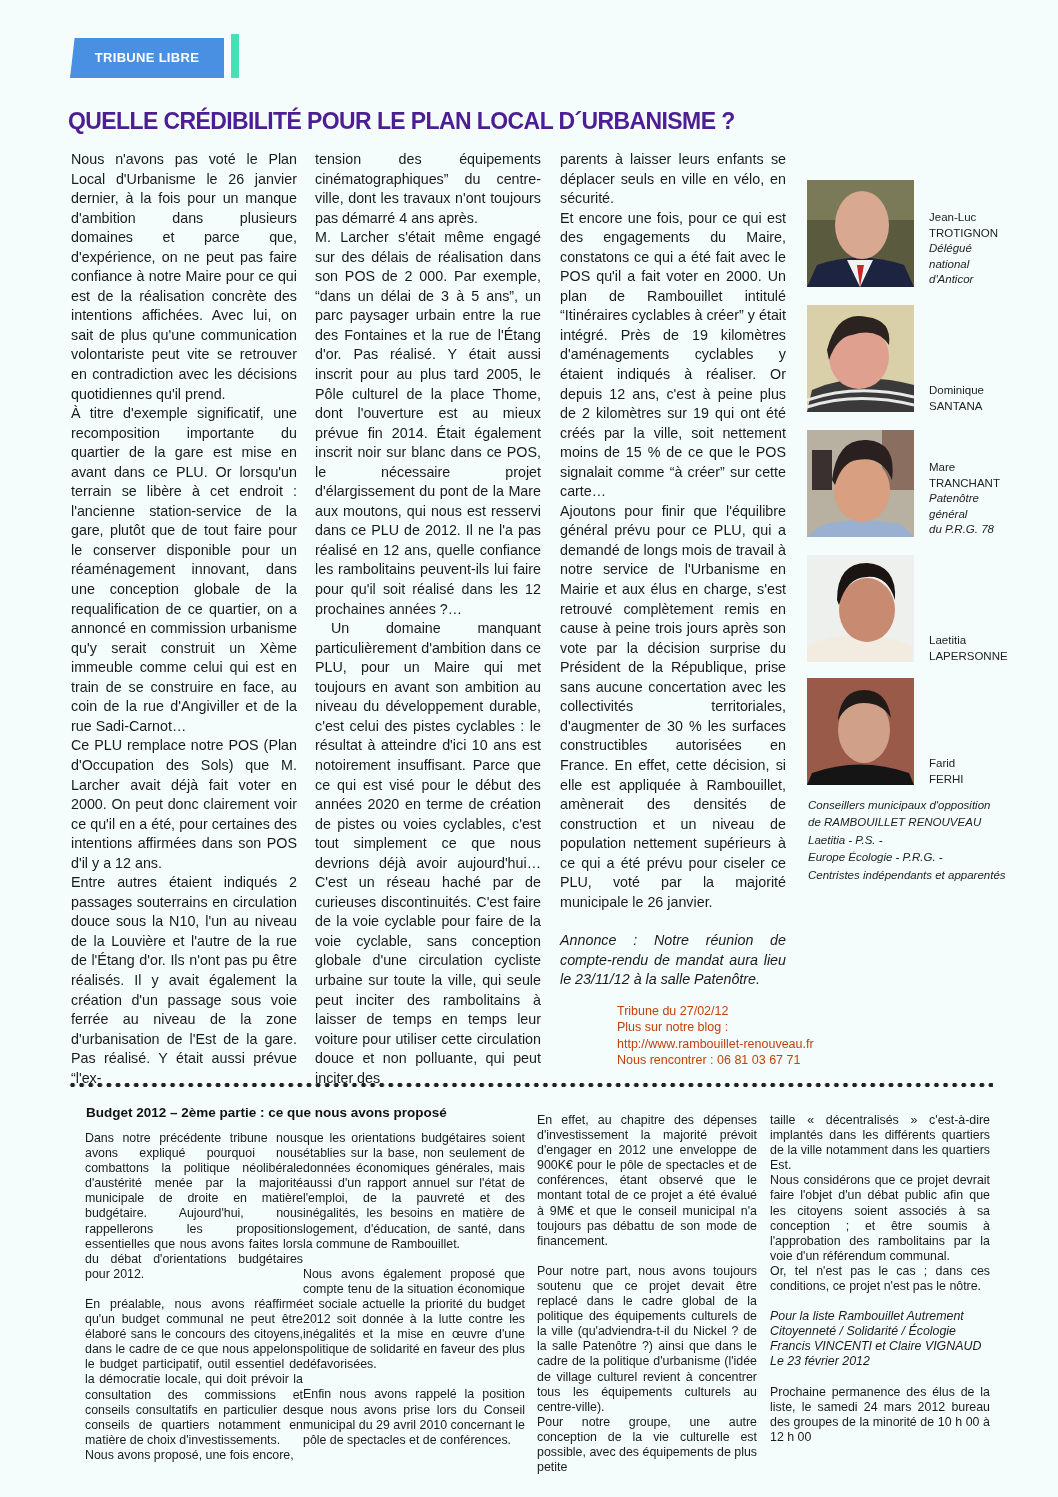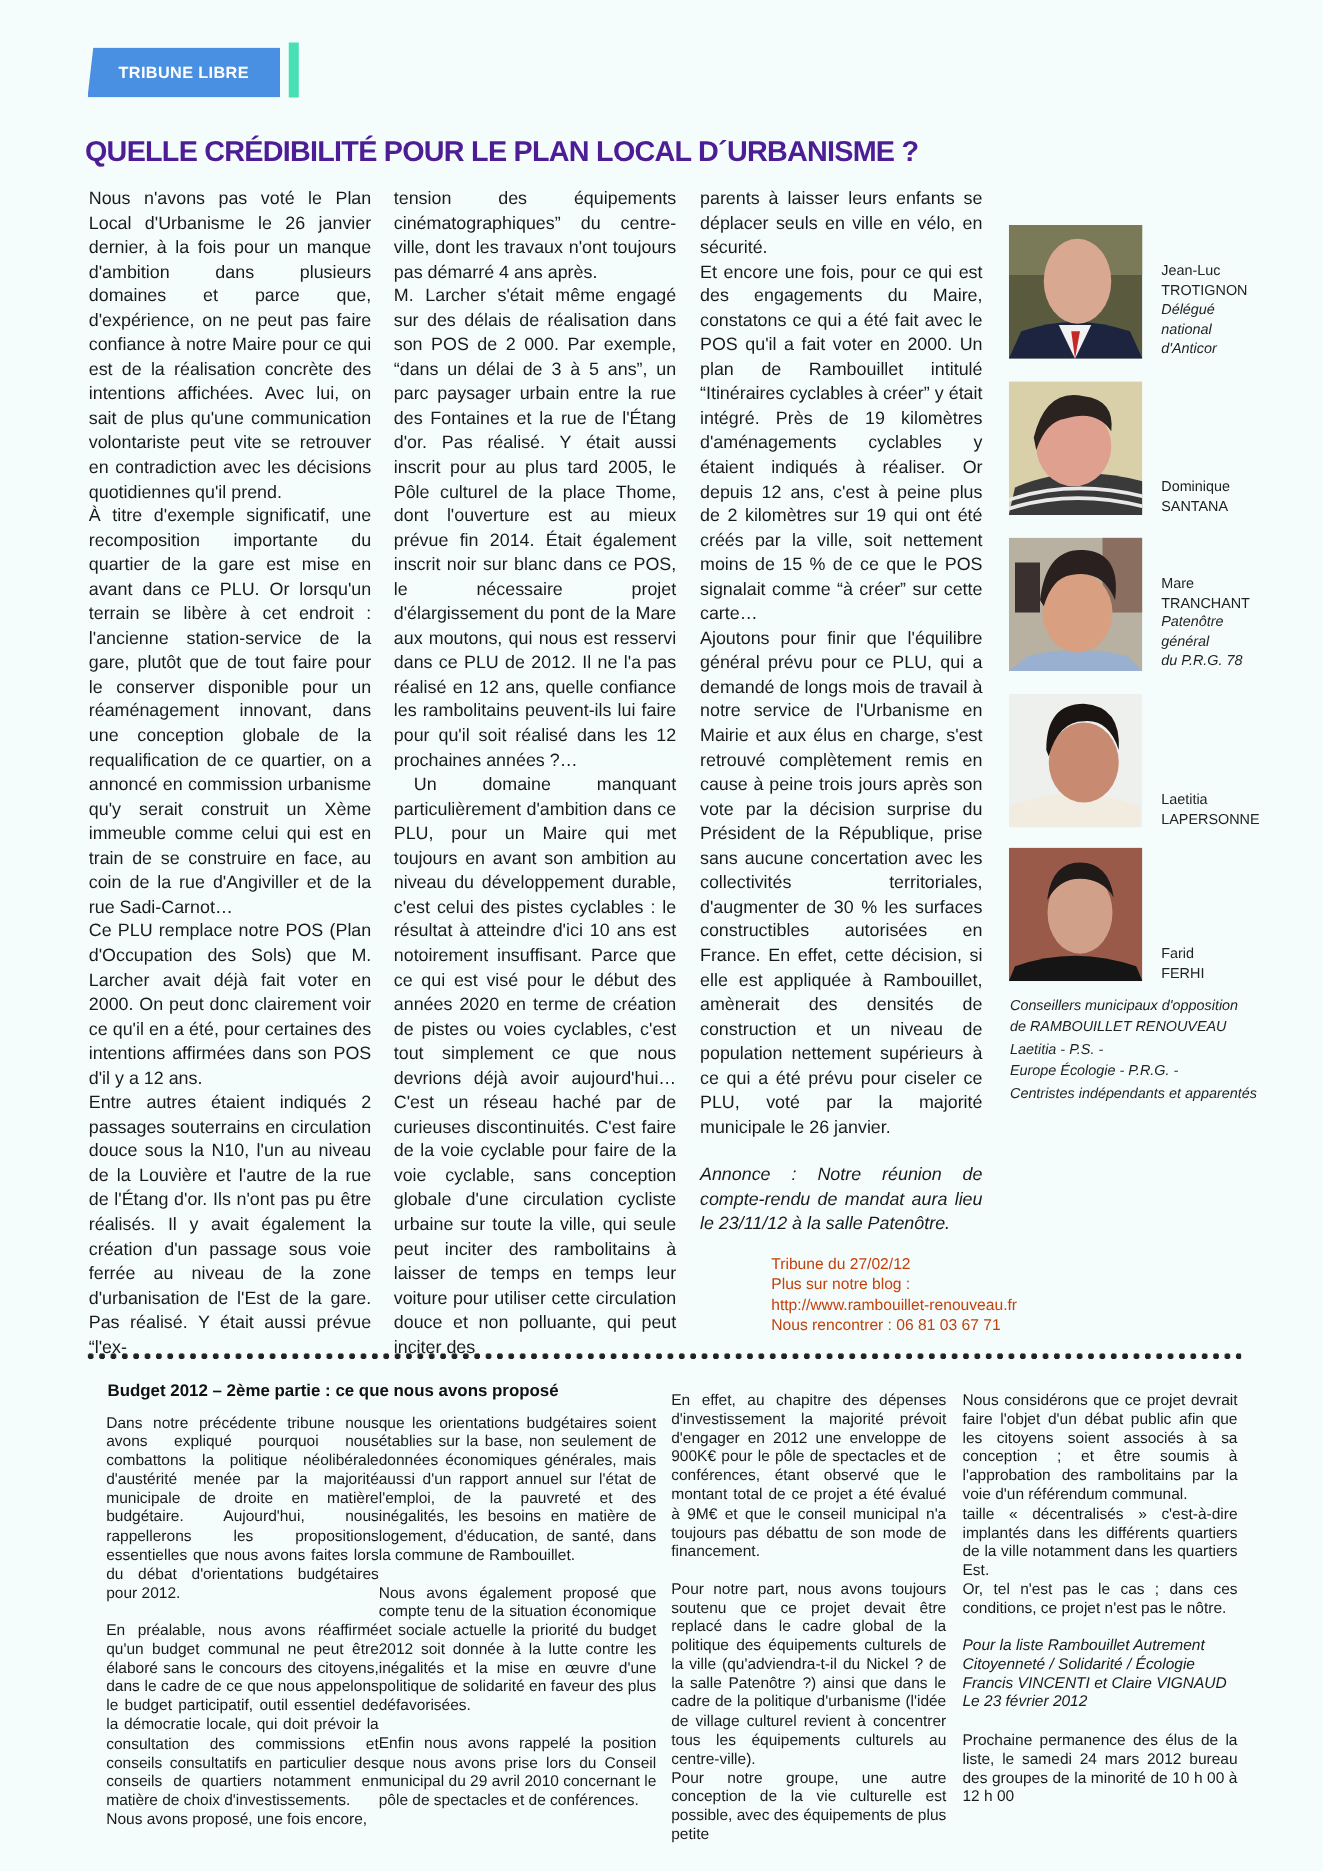--- a/index.html
+++ b/index.html
@@ -198,22 +198,22 @@
   <p id="bp2b">que les orientations budgétaires soient établies sur la base, non seulement de données économiques générales, mais aussi d'un rapport annuel sur l'état de l'emploi, de la pauvreté et des inégalités, les besoins en matière de logement, d'éducation, de santé, dans la commune de Rambouillet.</p>
   <p class="bgap">Nous avons également proposé que compte tenu de la situation économique et sociale actuelle la priorité du budget 2012 soit donnée à la lutte contre les inégalités et la mise en œuvre d'une politique de solidarité en faveur des plus défavorisées.</p>
   <p class="bgap">Enfin nous avons rappelé la position que nous avons prise lors du Conseil municipal du 29 avril 2010 concernant le pôle de spectacles et de conférences.</p>
 </div>
 <div class="bcol b3">
   <p>En effet, au chapitre des dépenses d'investissement la majorité prévoit d'engager en 2012 une enveloppe de 900K€ pour le pôle de spectacles et de conférences, étant observé que le montant total de ce projet a été évalué à 9M€ et que le conseil municipal n'a toujours pas débattu de son mode de financement.</p>
   <p class="bgap">Pour notre part, nous avons toujours soutenu que ce projet devait être replacé dans le cadre global de la politique des équipements culturels de la ville (qu'adviendra-t-il du Nickel ? de la salle Patenôtre ?) ainsi que dans le cadre de la politique d'urbanisme (l'idée de village culturel revient à concentrer tous les équipements culturels au centre-ville).</p>
   <p id="bp7">Pour notre groupe, une autre conception de la vie culturelle est possible, avec des équipements de plus petite </p>
 </div>
 <div class="bcol b4">
+  <p id="bp7b">taille « décentralisés » c'est-à-dire implantés dans les différents quartiers de la ville notamment dans les quartiers Est.</p>
   <p>Nous considérons que ce projet devrait faire l'objet d'un débat public afin que les citoyens soient associés à sa conception ; et être soumis à l'approbation des rambolitains par la voie d'un référendum communal.</p>
-  <p id="bp7b">taille « décentralisés » c'est-à-dire implantés dans les différents quartiers de la ville notamment dans les quartiers Est.</p>
   <p>Or, tel n'est pas le cas ; dans ces conditions, ce projet n'est pas le nôtre.</p>
   <p class="bgap ital">
     <span>Pour la liste Rambouillet Autrement</span><br>
     <span>Citoyenneté / Solidarité / Écologie</span><br>
     <span>Francis VINCENTI et Claire VIGNAUD</span><br>
     <span>Le 23 février 2012</span>
   </p>
   <p class="bgap">Prochaine permanence des élus de la liste, le samedi 24 mars 2012 bureau des groupes de la minorité de 10 h 00 à 12 h 00</p>
 </div>
 

